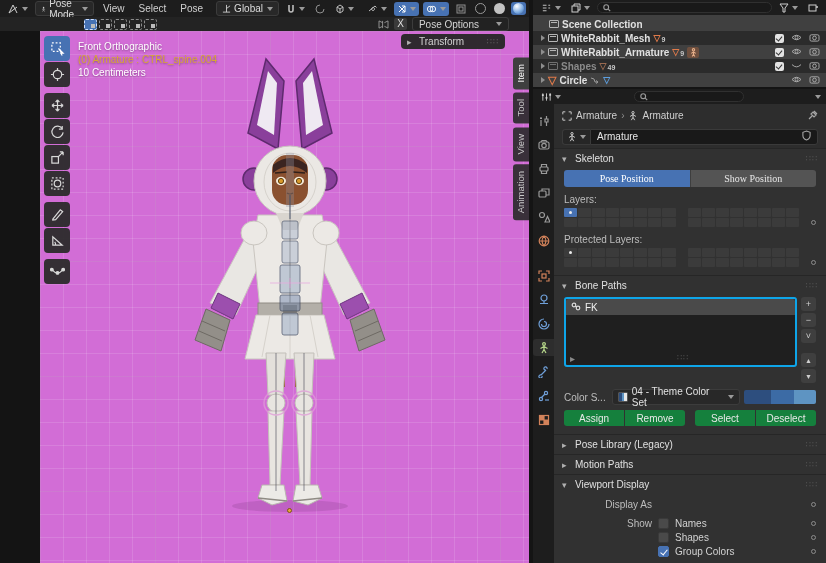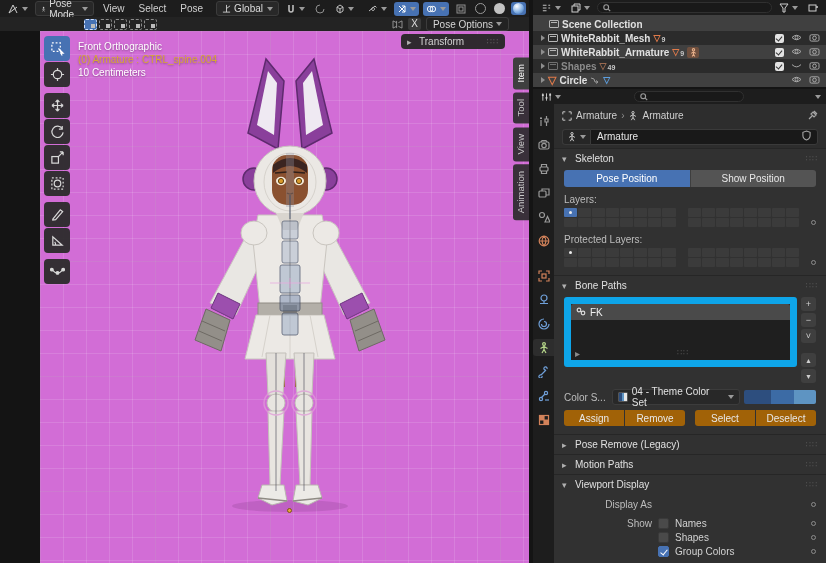--- a/index.html
+++ b/index.html
@@ -30,21 +30,21 @@
 
   .vp-tools { height:14px; background:#232323; display:flex; align-items:center;
     padding:0 6px 0 84px; gap:2px; flex-shrink:0; }
   .selmode { width:13px; height:11px; border:1px dashed #8a8a8a; border-radius:2px;
     position:relative; display:inline-block; }
   .selmode i { position:absolute; right:1px; bottom:1px; width:4px; height:4px; background:#bbb; }
   .selmode.on { background:#4772b3; border-color:#cfe0ff; }
   .vp-tools .right { margin-left:auto; display:flex; align-items:center; gap:5px; padding-right:14px;}
   .xbtn { background:#3a3a3a; border-radius:2px; padding:0 3px; color:#ddd; height:12px; line-height:12px;}
   .pose-opts { background:#222; border:1px solid #3c3c3c; border-radius:3px; height:14px;
-    display:inline-flex; align-items:center; gap:2px; padding:0 6px; color:#d5d5d5; }
+    display:inline-flex; align-items:center; gap:16px; padding:0 6px; color:#d5d5d5; }
 
   
   .vp-canvas { position:relative; flex:1; overflow:hidden;
     background-color:#d26dd6;
     background-image:
       linear-gradient(rgba(255,255,255,.12) 1px, transparent 1px),
       linear-gradient(90deg, rgba(255,255,255,.12) 1px, transparent 1px),
       linear-gradient(rgba(90,40,100,.10) 1px, transparent 1px),
       linear-gradient(90deg, rgba(90,40,100,.10) 1px, transparent 1px);
     background-size:23px 23px, 23px 23px, 115px 115px, 115px 115px;margin-left:40px; }
@@ -136,58 +136,58 @@
     height:16px; display:flex; align-items:center; padding:0 6px; color:#e6e6e6; }
   .shield { margin-left:auto; }
   .shield svg { width:9px; height:11px; stroke:#a5a5a5; fill:none; stroke-width:1.2; }
 
   .panel { background:#313131; border-top:1px solid #262626; }
   .panel-h { height:19px; display:flex; align-items:center; gap:5px; padding:0 8px; color:#e0e0e0; }
   .caret { color:#b0b0b0; font-size:9px; width:8px; }
   .panel-grip { margin-left:auto; color:#5f5f5f; font-size:8px; letter-spacing:1px; }
   .panel-c { padding:2px 10px 8px; }
 
-  .seg { display:flex; }
+  .seg { display:flex;font-family:Liberation Serif, serif; }
   .seg .b { flex:1; height:17px; display:flex; align-items:center; justify-content:center;
     background:#545454; color:#e8e8e8; }
   .seg .b:first-child { border-radius:3px 0 0 3px; border-right:1px solid #3e3e3e; }
   .seg .b:last-child { border-radius:0 3px 3px 0; }
   .seg .b.on { background:#4772b3; color:#fff; }
   .flabel { color:#bdbdbd; margin:7px 0 3px; }
   .lay-row { display:flex; gap:12px; align-items:flex-end; }
   .lay-block { flex:1; display:grid; grid-template-columns:repeat(8,1fr); grid-template-rows:9px 9px; gap:1px; }
   .lay-cell { background:#3b3b3b; border-radius:1px; position:relative; }
   .lay-cell.sel { background:#4772b3; }
   .lay-cell.dot::after, .lay-cell.sel.dot::after { content:""; position:absolute; left:50%; top:50%;
     width:3px; height:3px; margin:-1.5px 0 0 -1.5px; border-radius:50%; background:#ececec; }
   .deco { width:5px; height:5px; border:1px solid #8c8c8c; border-radius:50%; flex-shrink:0; }
   .lay-deco { display:flex; align-items:flex-end; padding-bottom:2px; }
 
   .bg-row { display:flex; gap:4px; }
-  .bg-list { flex:1; height:70px; background:#1f1f1f; border:7px solid #0ea5e9; border-radius:3px;
+  .bg-list { flex:1; height:70px; background:#1f1f1f; border:2px solid #0ea5e9; border-radius:3px;
     position:relative; overflow:hidden;}
   .bg-item { height:16px; background:#4a4a4a; display:flex; align-items:center; gap:4px; padding:0 5px;
     color:#f0f0f0; border-radius:2px 2px 0 0;}
   .bg-item svg { width:10px; height:10px; stroke:#dcdcdc; fill:none; stroke-width:1.2; }
   .bg-foot { position:absolute; bottom:1px; left:4px; right:4px; display:flex; color:#8a8a8a; }
   .bg-foot .g { margin:0 auto; color:#5f5f5f; font-size:8px; letter-spacing:1px;}
   .bg-btns { width:15px; display:flex; flex-direction:column; gap:2px; }
   .sq { width:15px; height:14px; background:#3f3f3f; border-radius:3px; color:#cfcfcf;
     display:flex; align-items:center; justify-content:center; font-size:9px; }
   .cs-row { display:flex; align-items:center; gap:4px; margin-top:6px; }
   .cs-label { color:#bdbdbd; width:44px; white-space:nowrap; overflow:hidden; }
   .cs-dd { width:128px; background:#282828; border:1px solid #3c3c3c; border-radius:3px; height:16px;
     display:flex; align-items:center; gap:4px; padding:0 5px; color:#e2e2e2; }
   .swatch { display:flex; width:10px; height:10px; border-radius:1px; overflow:hidden; border:1px solid #555;}
   .swatch i { flex:1; }
   .cs-preview { flex:1; height:14px; border-radius:2px; overflow:hidden; display:flex; }
   .cs-preview i:nth-child(1){ flex:38; } .cs-preview i:nth-child(2){ flex:31; } .cs-preview i:nth-child(3){ flex:31; }
   .bg-actions { display:flex; gap:10px; margin-top:5px; }
   .bg-actions .half { flex:1; display:flex; gap:1px; }
-  .btn { flex:1; height:16px; background:#a16207; border-radius:3px; color:#e8e8e8;
+  .btn { flex:1; height:16px; background:#15803d; border-radius:3px; color:#e8e8e8;
     display:flex; align-items:center; justify-content:center; }
   .half .btn:first-child { border-radius:3px 0 0 3px; }
   .half .btn:last-child { border-radius:0 3px 3px 0; }
 
   .vd-row { display:flex; align-items:center; gap:6px; margin:3px 0; }
   .vd-label { width:88px; text-align:right; color:#bdbdbd; flex-shrink:0; }
   .vd-dd { flex:1; background:#282828; border:1px solid #3c3c3c; border-radius:3px; height:16px;
     display:flex; align-items:center; padding:0 6px; color:#e4e4e4; }
   .vd-dd .chev { margin-left:auto; }
   .cb { width:11px; height:11px; background:#4a4a4a; border:1px solid #3a3a3a; border-radius:2px;
@@ -888,21 +888,21 @@
                   <span class="btn">Select</span>
                   <span class="btn">Deselect</span>
                 </div>
               </div>
             </div>
           </div>
 
           <div class="panel">
             <div class="panel-h">
               <span class="caret">▸</span>
-              <span>Pose Remove (Legacy)</span>
+              <span>Pose Library (Legacy)</span>
               <span class="panel-grip">∷∷</span>
             </div>
           </div>
           <div class="panel">
             <div class="panel-h">
               <span class="caret">▸</span>
               <span>Motion Paths</span>
               <span class="panel-grip">∷∷</span>
             </div>
           </div>

